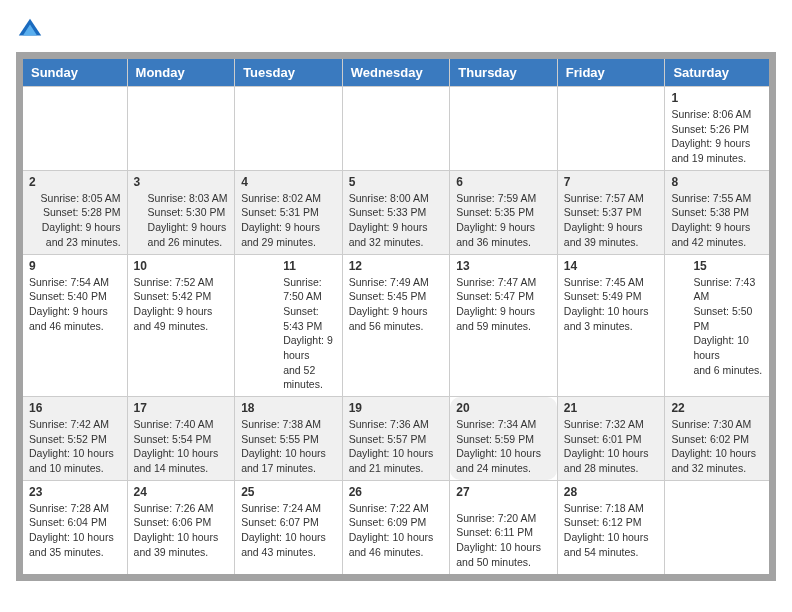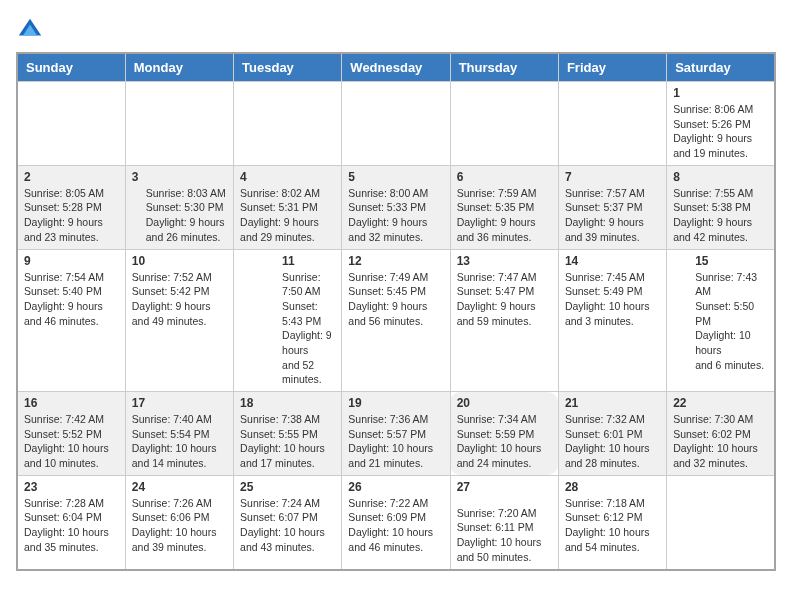--- a/index.html
+++ b/index.html
@@ -40,21 +40,21 @@
       font-weight: bold;
       color: #333;
     }
     .subtitle {
       font-size: 14px;
       color: #555;
     }
     .calendar {
       width: 100%;
       border-collapse: collapse;
-      border: 2px solid #a3a3a3;
+      border: 7px solid #a3a3a3;
     }
     .calendar th {
       background-color: #3a7abf;
       color: #fff;
       text-align: left;
       padding: 6px 8px;
       font-size: 13px;
       font-weight: bold;
       border: 1px solid #ccc;
     }
@@ -133,21 +133,21 @@
           <span class="day-num">1</span>
           <div class="day-info" style="white-space: pre-line;">Sunrise: 8:06 AM
 Sunset: 5:26 PM
 Daylight: 9 hours
 and 19 minutes.</div>
         </td>
       </tr>
       <tr>
         <td style="background: rgb(240, 240, 240);">
           <span class="day-num">2</span>
-          <div class="day-info" style="white-space: pre-line;">Sunrise: 8:05 AM
+          <div class="day-info" style="white-space: pre-line; text-align: right;">Sunrise: 8:05 AM
 Sunset: 5:28 PM
 Daylight: 9 hours
 and 23 minutes.</div>
         </td>
         <td style="background: rgb(240, 240, 240);">
           <span class="day-num">3</span>
           <div class="day-info" style="white-space: pre-line; margin-left: 14px;">Sunrise: 8:03 AM
 Sunset: 5:30 PM
 Daylight: 9 hours
 and 26 minutes.</div>

